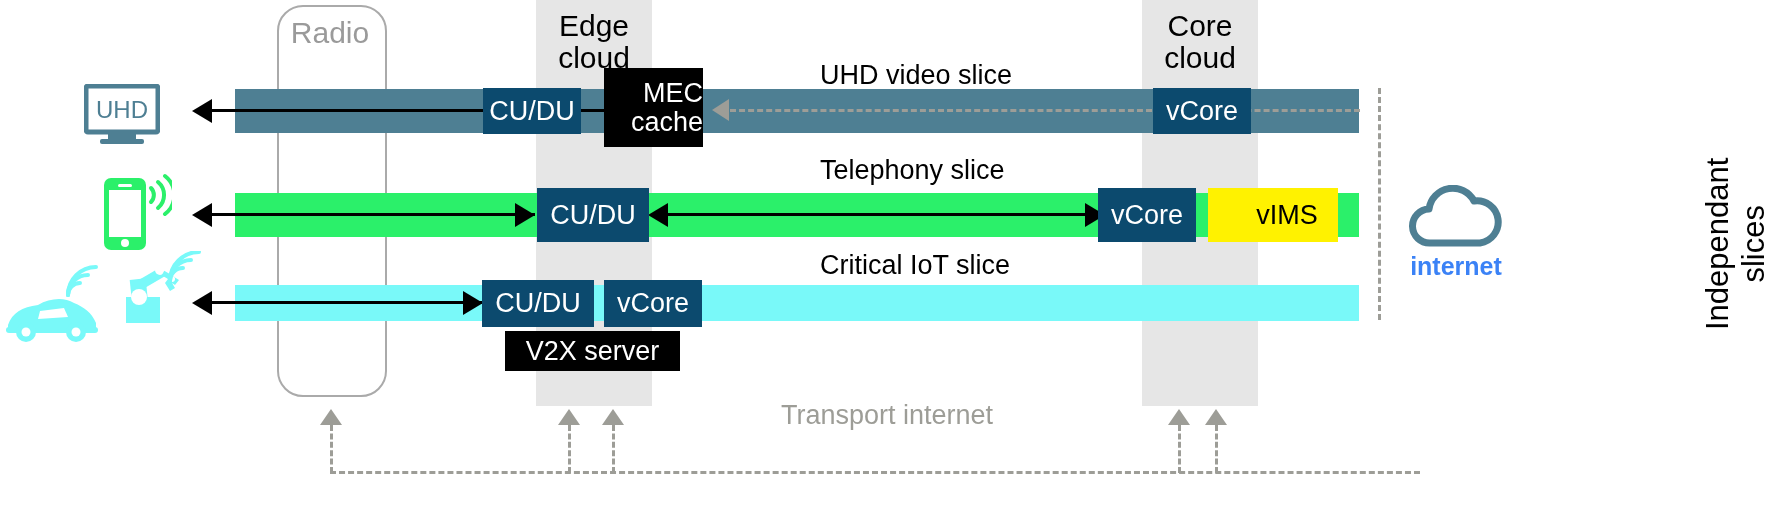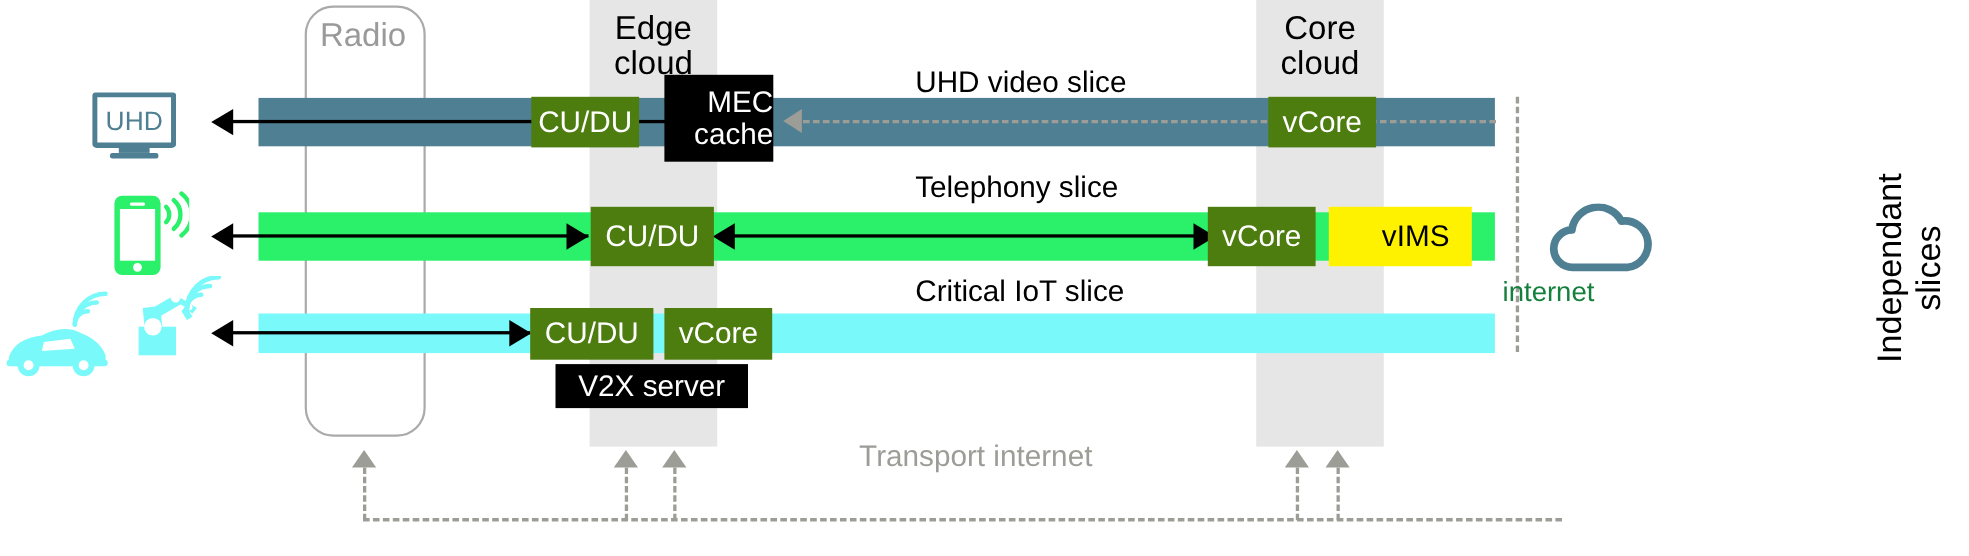--- a/index.html
+++ b/index.html
@@ -17,45 +17,45 @@
 
   
   .bar{position:absolute;}
   .bar-uhd{background:#4e7f93;}
   .bar-tel{background:#2bf06a;}
   .bar-iot{background:#79f9f9;}
 
   
   .node{position:absolute;display:flex;align-items:center;justify-content:center;
         font-size:27px;line-height:29px;text-align:center;}
-  .node-blue{background:#4d7c0f;color:#ffffff;}
+  .node-blue{background:#0c4a6e;color:#ffffff;}
   .node-black{background:#000000;color:#ffffff;}
   .node-yellow{background:#fff200;color:#000000;padding-left:28px;}
   .node-2l{flex-direction:column;align-items:flex-end;}
 
   
-  .slice-title{position:absolute;color:#000;font-size:27px;white-space:nowrap;margin-left:12px;}
+  .slice-title{position:absolute;color:#000;font-size:27px;white-space:nowrap;}
 
   
   .ln{position:absolute;background:#000;height:3px;}
   .ah-l,.ah-r{position:absolute;width:0;height:0;border-top:12px solid transparent;border-bottom:12px solid transparent;}
   .ah-l{border-right:20px solid #000;}
   .ah-r{border-left:20px solid #000;}
 
   
   .dash-h{position:absolute;border-top:3px dashed #9d9d97;}
   .dash-v{position:absolute;border-left:3px dashed #9d9d97;}
   .gah-up{position:absolute;width:0;height:0;border-left:11px solid transparent;border-right:11px solid transparent;border-bottom:16px solid #9d9d97;}
   .gah-l{position:absolute;width:0;height:0;border-top:11px solid transparent;border-bottom:11px solid transparent;border-right:17px solid #9d9d97;}
 
   .transport-label{position:absolute;color:#9d9d97;font-size:27px;white-space:nowrap;}
 
   
   .sep{position:absolute;border-left:3px dashed #9d9d97;}
-  .internet-label{position:absolute;color:#15803d;font-size:25px;font-weight:normal;width:180px;}
+  .internet-label{position:absolute;color:#3b82f6;font-size:25px;font-weight:bold;text-align:center;width:180px;}
   .indep{position:absolute;color:#000;font-size:31px;line-height:36px;text-align:center;
          transform:rotate(-90deg);transform-origin:left top;white-space:nowrap;}
   .icon{position:absolute;text-align:right;}
 </style>
 </head>
 <body>
 
 <div id="stage">
 
   <div class="abs cloud-band" style="left:536px;top:0;width:116px;height:406px;"></div>

